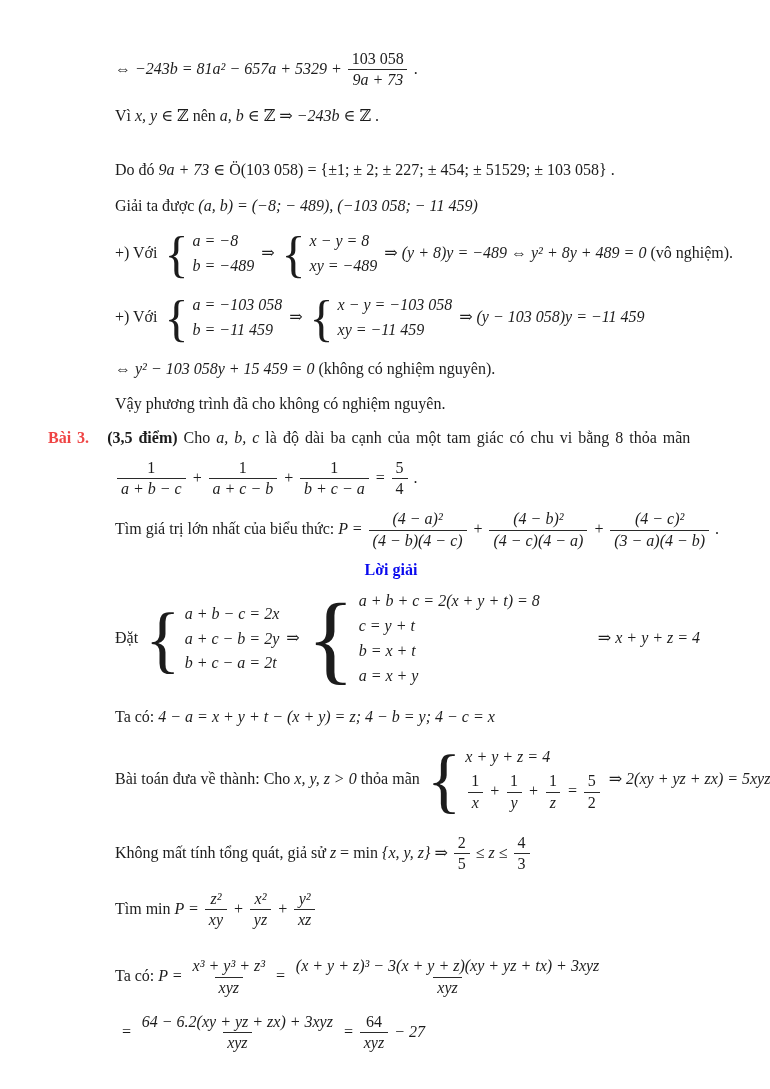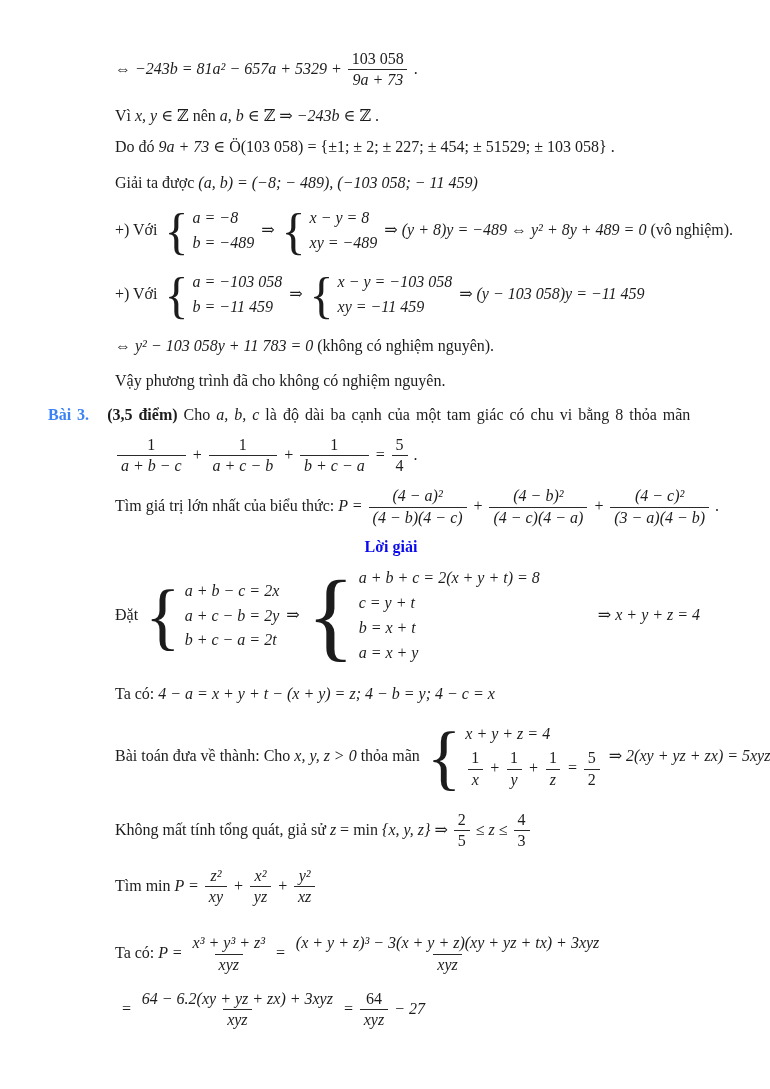--- a/index.html
+++ b/index.html
@@ -35,21 +35,21 @@
 </style>
 </head>
 <body>
 
 <div class="page" style="color: rgb(28, 28, 28); background: rgb(255, 255, 255);">
   <div class="line" style="margin-top: 0px;"><span class="rm">⇔ </span><span class="it">−243b = 81a² − 657a + 5329 + </span><span class="frac">
         <span class="num"><span class="rm">103 058</span></span>
         <span class="den"><span class="it">9a + 73</span></span>
       </span><span class="rm"> .</span></div>
   <div class="line" style="margin-top: 16px;"><span class="rm">Vì </span><span class="it">x, y</span><span class="rm"> ∈ ℤ nên </span><span class="it">a, b</span><span class="rm"> ∈ ℤ ⇒ </span><span class="it">−243b</span><span class="rm"> ∈ ℤ .</span></div>
-  <div class="line" style="margin-top: 10px;"><span class="rm">Do đó </span><span class="it">9a + 73</span><span class="rm"> ∈ Ö</span><span class="rm">(103 058)</span><span class="rm"> = {±1; ± 2; ± 227; ± 454; ± 51529; ± 103 058} .</span></div>
+  <div class="line" style="margin-top: 33px;"><span class="rm">Do đó </span><span class="it">9a + 73</span><span class="rm"> ∈ Ö</span><span class="rm">(103 058)</span><span class="rm"> = {±1; ± 2; ± 227; ± 454; ± 51529; ± 103 058} .</span></div>
   <div class="line" style="margin-top: 16px;"><span class="rm">Giải ta được </span><span class="it">(a, b) = (−8; − 489), (−103 058; − 11 459)</span></div>
   <div class="line" style="margin-top: 12px;"><span class="rm">+) Với </span><span class="cases">
         <span class="brace" style="font-size: 50px;">{</span>
         <span class="cbody">
           <span class="case-line"><span class="it">a = −8</span></span>
           <span class="case-line"><span class="it">b = −489</span></span>
         </span>
       </span><span class="rm"> ⇒ </span><span class="cases">
         <span class="brace" style="font-size: 50px;">{</span>
         <span class="cbody">
@@ -63,23 +63,23 @@
           <span class="case-line"><span class="it">a = −103 058</span></span>
           <span class="case-line"><span class="it">b = −11 459</span></span>
         </span>
       </span><span class="rm"> ⇒ </span><span class="cases">
         <span class="brace" style="font-size: 50px;">{</span>
         <span class="cbody">
           <span class="case-line"><span class="it">x − y = −103 058</span></span>
           <span class="case-line"><span class="it">xy = −11 459</span></span>
         </span>
       </span><span class="rm"> ⇒ </span><span class="it">(y − 103 058)y = −11 459</span></div>
-  <div class="line" style="margin-top: 16px;"><span class="rm">⇔ </span><span class="it">y² − 103 058y + 11 783 = 0</span><span class="rm"> (không có nghiệm nguyên).</span></div>
+  <div class="line" style="margin-top: 16px;"><span class="rm">⇔ </span><span class="it">y² − 103 058y + 15 459 = 0</span><span class="rm"> (không có nghiệm nguyên).</span></div>
   <div class="line" style="margin-top: 14px;"><span class="rm">Vậy phương trình đã cho không có nghiệm nguyên.</span></div>
-  <div class="line wide" style="margin-top: 13px; margin-left: -67px;"><span class="label-blue" style="color: #3b82f6;">Bài 3.</span><span class="gap" style="width: 18px;"></span><span class="bf">(3,5 điểm) </span><span class="rm">Cho </span><span class="it">a, b, c</span><span class="rm"> là độ dài ba cạnh của một tam giác có chu vi bằng 8 thỏa mãn</span></div>
+  <div class="line wide" style="margin-top: 13px; margin-left: -67px;"><span class="label-blue" style="color: #ef4444;">Bài 3.</span><span class="gap" style="width: 18px;"></span><span class="bf">(3,5 điểm) </span><span class="rm">Cho </span><span class="it">a, b, c</span><span class="rm"> là độ dài ba cạnh của một tam giác có chu vi bằng 8 thỏa mãn</span></div>
   <div class="line" style="margin-top: 10px;"><span class="frac">
         <span class="num"><span class="rm">1</span></span>
         <span class="den"><span class="it">a + b − c</span></span>
       </span><span class="it"> + </span><span class="frac">
         <span class="num"><span class="rm">1</span></span>
         <span class="den"><span class="it">a + c − b</span></span>
       </span><span class="it"> + </span><span class="frac">
         <span class="num"><span class="rm">1</span></span>
         <span class="den"><span class="it">b + c − a</span></span>
       </span><span class="it"> = </span><span class="frac">

